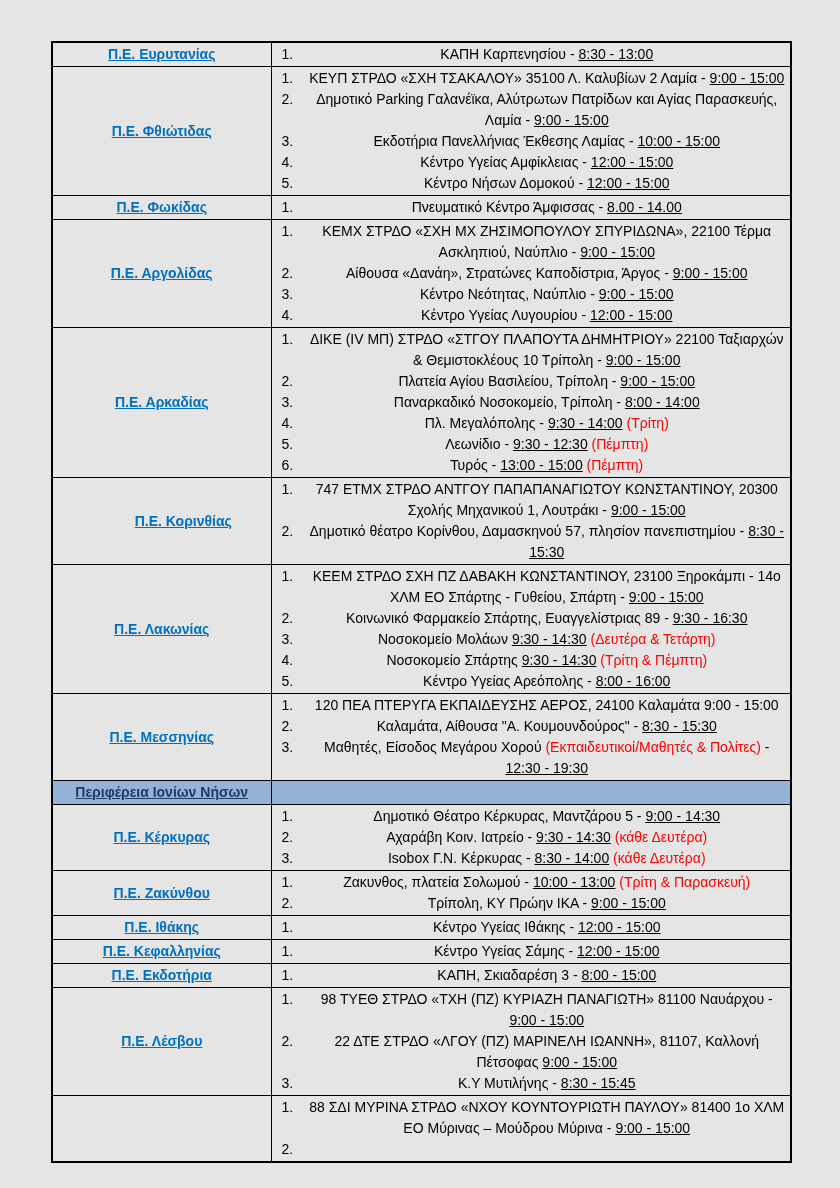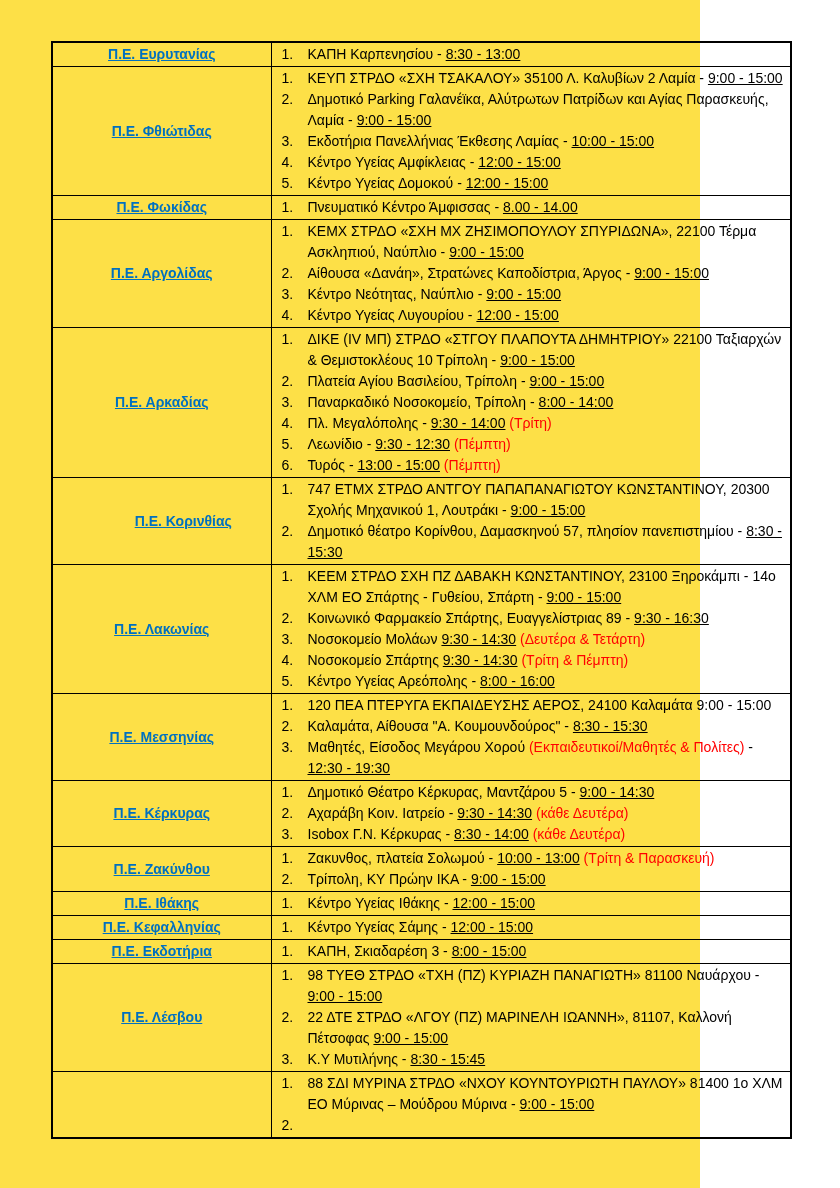--- a/index.html
+++ b/index.html
@@ -2,23 +2,23 @@
 <html lang="el"><head>
 <meta charset="utf-8">
 <style>
   html, body {
     margin: 0;
     padding: 0;
     background: #ffffff;
   }
   .page {
     position: relative;
-    width: 700px;
+    width: 840px;
     height: 1188px;
-    background: #fde047;
+    background: #e5e5e5;
     font-family: "Liberation Sans", sans-serif;
     font-size: 14px;
     color: #000000;
   }
   table.schedule {
     position: absolute;
     left: 51px;
     top: 41px;
     width: 739px;
     border-collapse: collapse;
@@ -55,21 +55,21 @@
     counter-increment: item;
     display: flex;
     align-items: flex-start;
   }
   ol.loc-list li::before {
     content: counter(item) ".";
     flex: 0 0 30px;
     padding-left: 4px;
     box-sizing: border-box;
   }
-  .item-text { flex: 1 1 auto; }
+  .item-text { flex: 1 1 auto; text-align: center; }
   .seg-n { }
   .seg-u { text-decoration: underline; }
   .seg-r { }
 
   tr.section-row td {
     padding: 1px 4px;
     font-weight: bold;
   }
   td.section-label-cell {
     text-align: center;
@@ -108,21 +108,21 @@
               <li>
                 <div class="item-text"><span class="seg-n">Δημοτικό Parking Γαλανέϊκα, Αλύτρωτων Πατρίδων και Αγίας Παρασκευής, Λαμία - </span><span class="seg-u">9:00 - 15:00</span></div>
               </li>
               <li>
                 <div class="item-text"><span class="seg-n">Εκδοτήρια Πανελλήνιας Έκθεσης Λαμίας - </span><span class="seg-u">10:00 - 15:00</span></div>
               </li>
               <li>
                 <div class="item-text"><span class="seg-n">Κέντρο Υγείας Αμφίκλειας - </span><span class="seg-u">12:00 - 15:00</span></div>
               </li>
               <li>
-                <div class="item-text"><span class="seg-n">Κέντρο Υγείας Δομοκού - </span><span class="seg-u">12:00 - 15:00</span></div>
+                <div class="item-text"><span class="seg-n">Κέντρο Νήσων Δομοκού - </span><span class="seg-u">12:00 - 15:00</span></div>
               </li>
             </ol>
           </td>
         </tr>
         <tr>
           <td class="region-cell"><span class="region-link" style="color: rgb(0, 112, 192);">Π.Ε. Φωκίδας</span></td>
           <td class="items-cell">
             <ol class="loc-list">
               <li>
                 <div class="item-text"><span class="seg-n">Πνευματικό Κέντρο Άμφισσας - </span><span class="seg-u">8.00 - 14.00</span></div>
@@ -217,20 +217,24 @@
                 <div class="item-text"><span class="seg-n">120 ΠΕΑ ΠΤΕΡΥΓΑ ΕΚΠΑΙΔΕΥΣΗΣ ΑΕΡΟΣ, 24100 Καλαμάτα 9:00 - 15:00</span></div>
               </li>
               <li>
                 <div class="item-text"><span class="seg-n">Καλαμάτα, Αίθουσα "Α. Κουμουνδούρος" - </span><span class="seg-u">8:30 - 15:30</span></div>
               </li>
               <li>
                 <div class="item-text"><span class="seg-n">Μαθητές, Είσοδος Μεγάρου Χορού </span><span class="seg-r" style="color: rgb(255, 0, 0);">(Εκπαιδευτικοί/Μαθητές &amp; Πολίτες)</span><span class="seg-n"> - </span><span class="seg-u">12:30 - 19:30</span></div>
               </li>
             </ol>
           </td>
+        </tr>
+        <tr class="section-row">
+          <td class="section-label-cell" style="background: rgb(149, 179, 215); color: rgb(31, 56, 100);"><span class="section-label">Περιφέρεια Ιονίων Νήσων</span></td>
+          <td style="background: rgb(149, 179, 215);"></td>
         </tr>
         <tr>
           <td class="region-cell"><span class="region-link" style="color: rgb(0, 112, 192); text-align: right;">Π.Ε. Κέρκυρας</span></td>
           <td class="items-cell">
             <ol class="loc-list">
               <li>
                 <div class="item-text"><span class="seg-n">Δημοτικό Θέατρο Κέρκυρας, Μαντζάρου 5 - </span><span class="seg-u">9:00 - 14:30</span></div>
               </li>
               <li>
                 <div class="item-text"><span class="seg-n">Αχαράβη Κοιν. Ιατρείο - </span><span class="seg-u">9:30 - 14:30</span><span class="seg-n"> </span><span class="seg-r" style="color: rgb(255, 0, 0);">(κάθε Δευτέρα)</span></div>

